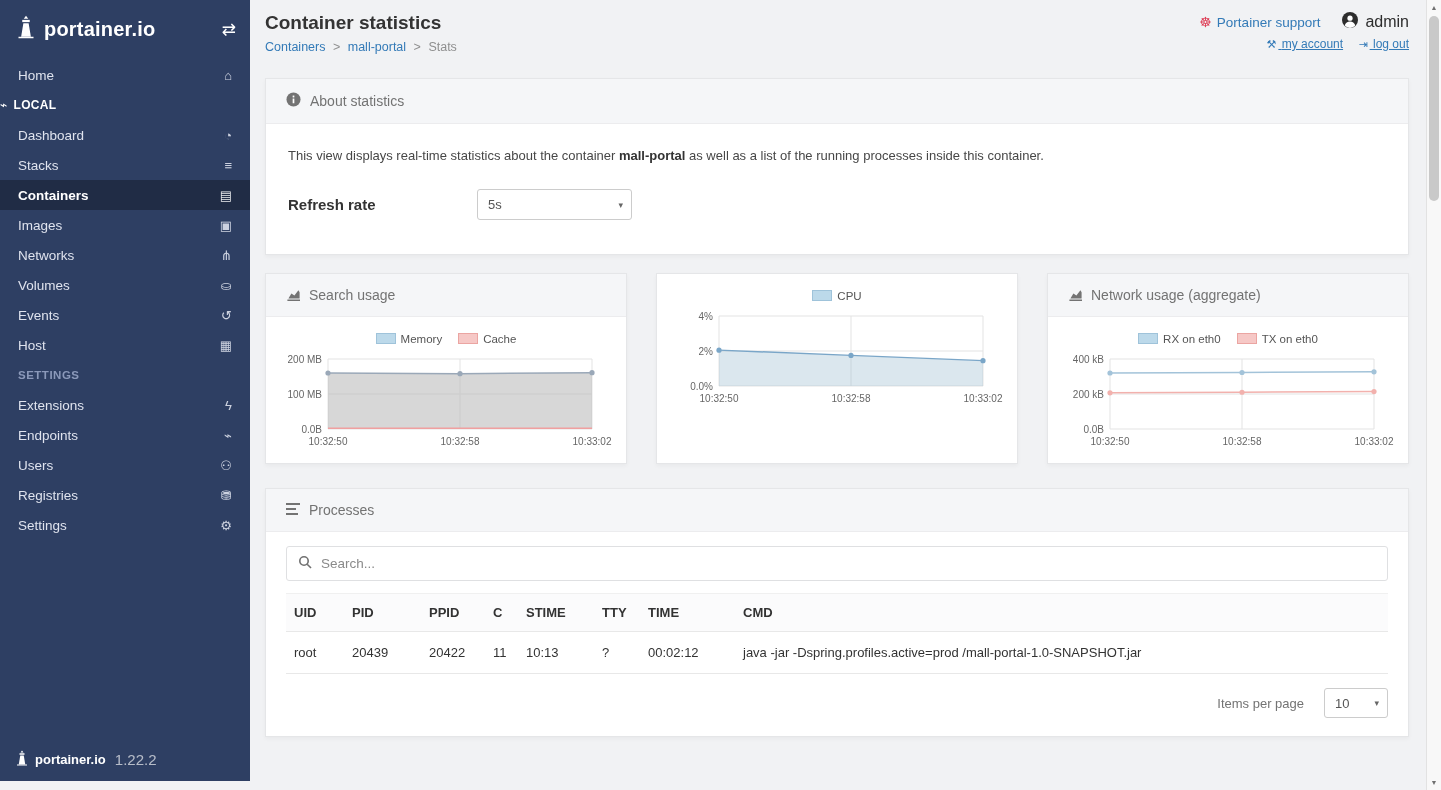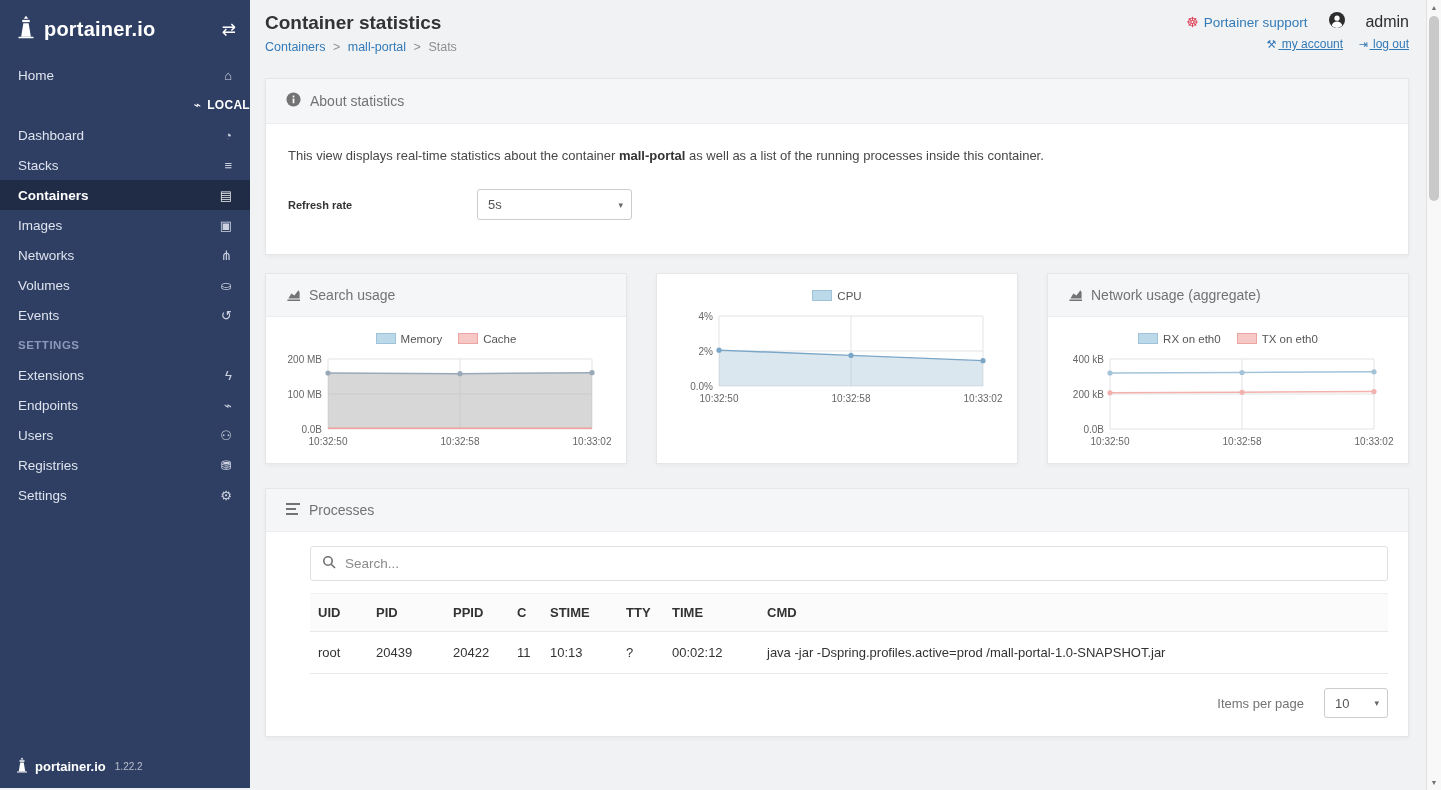--- a/index.html
+++ b/index.html
@@ -3,77 +3,77 @@
 <meta charset="utf-8">
 <style>
   * { margin:0; padding:0; box-sizing:border-box; }
   html,body { width:1441px; height:790px; overflow:hidden; }
   body { font-family:"Liberation Sans","DejaVu Sans",sans-serif; background:#f1f2f4; color:#333; }
   a { cursor:pointer; text-decoration:none; }
 
   .app { position:relative; width:100%; height:100%; }
 
   
-  .sidebar { position:fixed; left:0; top:0; bottom:2px; width:250px; background:#2e3f63; z-index:10; display:flex; flex-direction:column; }
+  .sidebar { position:fixed; left:0; top:0; bottom:9px; width:250px; background:#2e3f63; z-index:10; display:flex; flex-direction:column; }
   .brand { height:58px; display:flex; align-items:center; padding:0 14px; color:#fff; flex:0 0 auto; }
   .brand-text { font-size:20px; font-weight:700; margin-left:6px; letter-spacing:.2px; }
   .swap-icon { margin-left:auto; font-size:17px; color:#fff; cursor:pointer; }
   .sidebar nav { flex:0 0 auto; margin-top:2px; }
   .nav-item { display:flex; align-items:center; height:30px; padding:0 18px; color:#dfe3ee; font-size:13.5px; position:relative; }
   .nav-item .icon { margin-left:auto; font-size:13px; opacity:.9; width:20px; text-align:right; }
   .nav-item.active { background:rgba(0,0,0,0.3); color:#fff; font-weight:700; }
-  .nav-section { height:30px; line-height:30px; color:#fff; font-size:12px; font-weight:700; text-align:right; letter-spacing:.3px; }
+  .nav-section { height:30px; line-height:30px; color:#fff; font-size:12px; font-weight:700; text-align:left; letter-spacing:.3px; }
   .nav-section .icon-l { margin-right:6px; font-size:12px; }
   .nav-section.plain { color:#8b99ba; text-align:left; padding:0 18px; font-size:11.5px; font-weight:700; letter-spacing:.5px; }
   .sidebar-footer { margin-top:auto; display:flex; align-items:center; padding:10px 14px 12px; color:#fff; font-size:13px; }
   .sidebar-footer .fbrand { margin-left:5px; font-weight:700; }
-  .sidebar-footer .version { color:rgba(255,255,255,.65); font-size:10px; margin-left:9px;text-align:right; }
+  .sidebar-footer .version { color:rgba(255,255,255,.65); font-size:15px; margin-left:9px;text-align:right; }
 
   
   .main { margin-left:250px; margin-right:15px; padding:10px 17px 0 15px; height:100%; overflow:hidden; }
   .page-header { display:flex; justify-content:space-between; align-items:flex-start; padding-top:2px; }
   .page-title { font-size:19px; font-weight:700; color:#333; }
   .breadcrumb { margin-top:6px; font-size:12.5px; color:#8f8f8f; }
   .breadcrumb a { color:#337ab7; }
   .breadcrumb .sep { margin:0 4px; color:#8f8f8f; }
   .header-right { text-align:right; }
   .hr-row1 { display:flex; align-items:center; justify-content:flex-end; gap:22px; }
   .support-link { color:#337ab7; font-size:13.5px; display:inline-flex; align-items:center; gap:5px; }
   .support-icon { color:#dd3b53; font-size:14px; }
-  .admin-block { font-size:16px; color:#2d2d2d; display:inline-flex; align-items:center; gap:20px; }
+  .admin-block { font-size:16px; color:#2d2d2d; display:inline-flex; align-items:center; gap:7px; }
   .hr-row2 { margin-top:5px; font-size:12px; }
   .hr-row2 a { color:#337ab7; text-decoration:underline; margin-left:12px; }
   .hr-row2 .mini-icon { font-size:11px; margin-right:2px; text-decoration:none; display:inline-block; }
 
   
   .widget { background:#fff; border:1px solid #e5e6e8; box-shadow:0 2px 4px rgba(0,0,0,0.04); margin-top:24px; }
   .widget-header { background:#f5f6f8; border-bottom:1px solid #ececee; padding:13px 20px; font-size:14px; color:#737373; display:flex; align-items:center; gap:9px; }
   .widget-body { padding:20px; }
 
   
   .about-body { padding:24px 22px 34px; }
   .about-text { font-size:13px; color:#474747; }
   .about-text strong { color:#333; }
   .form-row { margin-top:26px; display:flex; align-items:center; }
-  .form-label { width:189px; font-size:11px; font-weight:700; color:#333; flex:0 0 auto; }
+  .form-label { width:189px; font-size:15px; font-weight:700; color:#333; flex:0 0 auto; }
   .select { position:relative; display:inline-flex; align-items:center; border:1px solid #ccc; border-radius:3px; background:#fff; height:31px; padding:0 26px 0 10px; font-size:13px; color:#555; cursor:pointer; min-width:155px; }
   .select .caret { position:absolute; right:8px; font-size:9px; color:#666; }
   .select.small { min-width:64px; height:30px; }
 
   
   .charts-row { display:flex; gap:29px; margin-top:18px; }
   .chart-widget { flex:1 1 0; margin-top:0; min-width:0; }
   .chart-body { padding:16px 12px 8px; }
   .legend { display:flex; justify-content:center; align-items:center; gap:16px; font-size:11.5px; color:#555; margin-bottom:6px; }
   .legend-box { display:inline-block; width:20px; height:11px; border:1px solid; margin-right:5px; vertical-align:-1px; }
   .chart-svg { display:block; margin:0 auto; overflow:visible; }
   .chart-svg text { font-family:inherit; font-size:10px; fill:#666; }
 
   
-  .proc-body { padding:14px 20px 8px;margin-left:24px; }
+  .proc-body { padding:14px 20px 8px; }
   .searchbar { display:flex; align-items:center; border:1px solid #dfe0e2; border-radius:3px; height:35px; padding:0 11px; background:#fff; }
   .searchbar input { border:none; outline:none; flex:1; font-size:13.5px; margin-left:9px; color:#333; background:transparent; }
   .searchbar input::placeholder { color:#8a8a8a; }
   .proc-table { width:100%; border-collapse:collapse; margin-top:12px; }
   .proc-table th { text-align:left; font-size:13px; font-weight:700; color:#333; padding:11px 8px; background:#fbfbfc; border-bottom:1px solid #e8e8e8; border-top:1px solid #f0f0f0; cursor:pointer; }
   .proc-table td { font-size:13px; color:#333; padding:13px 8px; border-bottom:1px solid #e8e8e8; }
   .proc-table th:nth-child(1){width:58px} .proc-table th:nth-child(2){width:77px}
   .proc-table th:nth-child(3){width:64px} .proc-table th:nth-child(4){width:33px}
   .proc-table th:nth-child(5){width:76px} .proc-table th:nth-child(6){width:46px}
   .proc-table th:nth-child(7){width:95px}
@@ -129,20 +129,24 @@
           <span>Networks</span>
           <span class="icon">⋔</span>
         </a>
         <a class="nav-item">
           <span>Volumes</span>
           <span class="icon">⛀</span>
         </a>
         <a class="nav-item">
           <span>Events</span>
           <span class="icon">↺</span>
+        </a>
+        <a class="nav-item">
+          <span>Host</span>
+          <span class="icon">▦</span>
         </a>
         <div class="nav-section plain"><span>SETTINGS</span></div>
         <a class="nav-item">
           <span>Extensions</span>
           <span class="icon">ϟ</span>
         </a>
         <a class="nav-item">
           <span>Endpoints</span>
           <span class="icon">⌁</span>
         </a>

